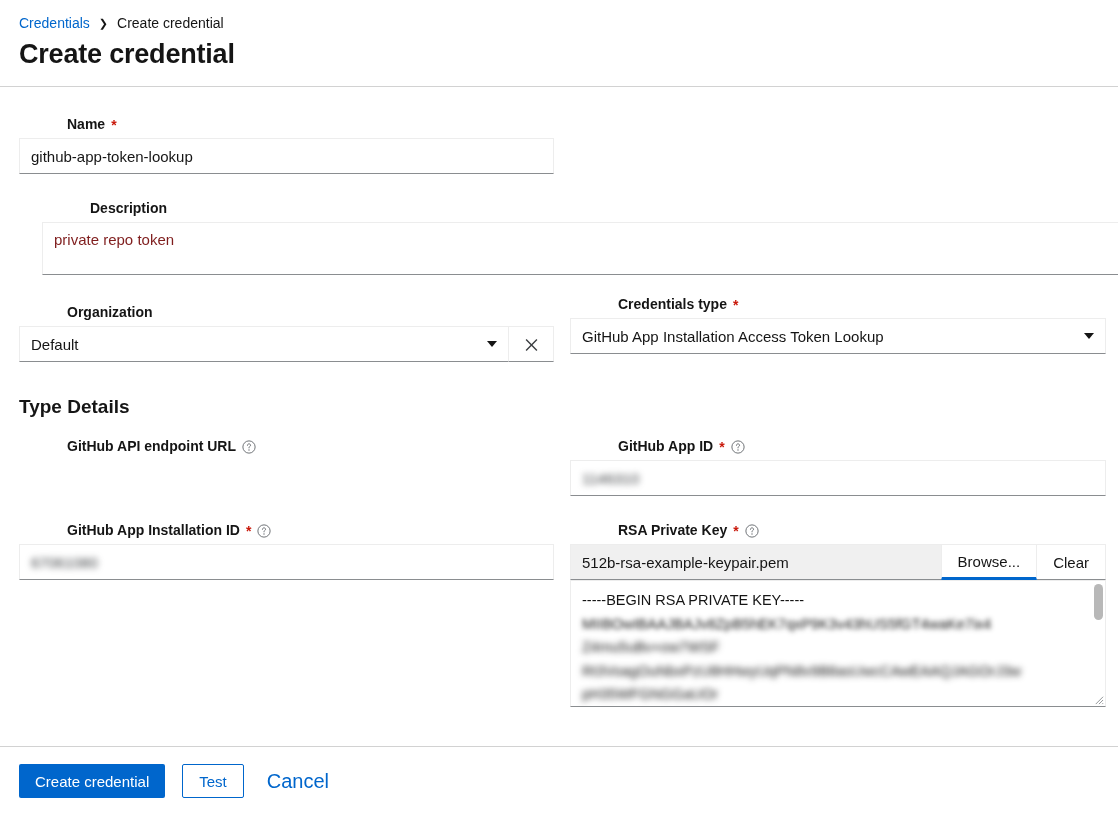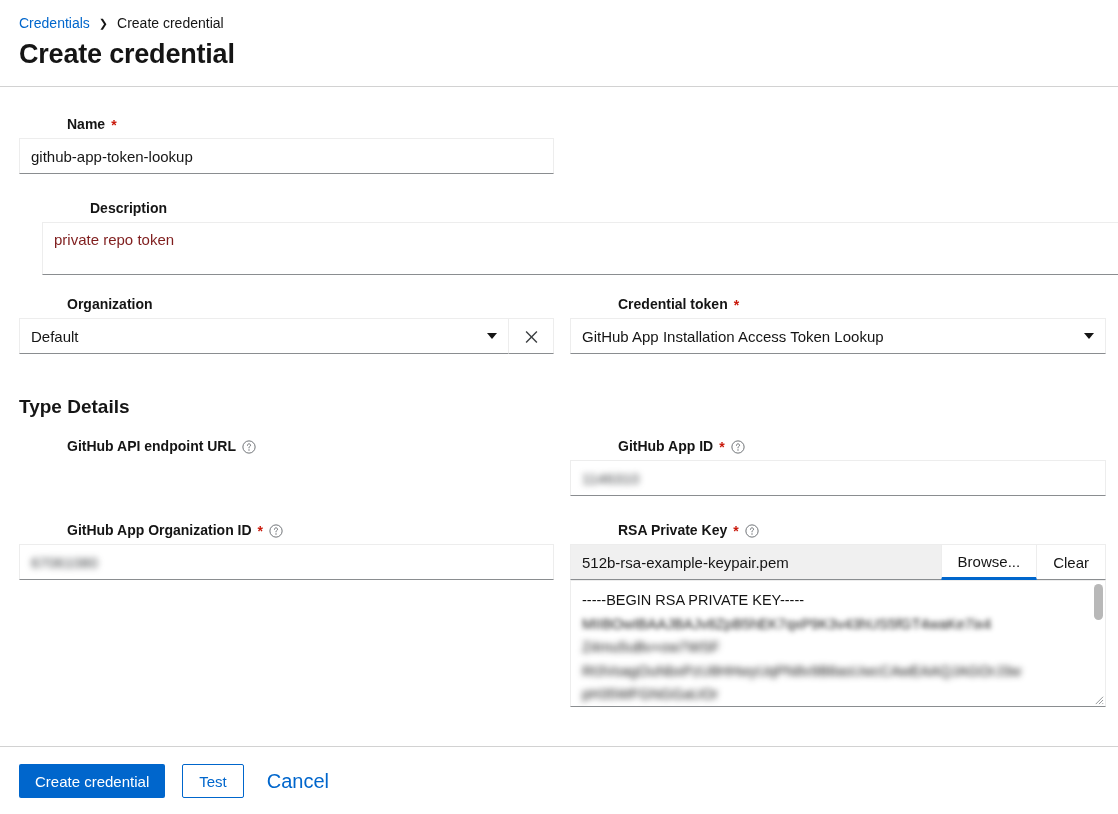--- a/index.html
+++ b/index.html
@@ -227,40 +227,40 @@
       <input class="txt-input" type="text" value="github-app-token-lookup" style="">
     </div>
 
     <div class="col-left" style="top: 115px; width: 1087px; margin-left: 23px;">
       <div class="field-label">
         <span>Description</span>
       </div>
       <textarea class="textarea-desc" style="">private repo token</textarea>
     </div>
 
-    <div class="col-left" style="top: 211px;">
+    <div class="col-left" style="top: 219px;">
       <div class="field-label">
         <span>Organization</span>
       </div>
       <div class="select-wrap">
         <div class="select-box">
           <span>Default</span>
           <span class="caret"></span>
         </div>
         <div class="clear-btn">
           <svg width="13" height="13" viewBox="0 0 13 13">
             <path d="M1.6 1.1 L6.5 6 L11.4 1.1 L12.4 2.1 L7.5 7 L12.4 11.9 L11.4 12.9 L6.5 8 L1.6 12.9 L0.6 11.9 L5.5 7 L0.6 2.1 Z" fill="#3c3f42"></path>
           </svg>
         </div>
       </div>
     </div>
 
     <div class="col-right" style="top: 211px;">
       <div class="field-label">
-        <span>Credential token</span>
+        <span>Credentials type</span>
         <span class="req">*</span>
       </div>
       <div class="select-wrap">
         <div class="select-box">
           <span>GitHub App Installation Access Token Lookup</span>
           <span class="caret"></span>
         </div>
       </div>
     </div>
 
@@ -293,21 +293,21 @@
           </svg>
         </span>
       </div>
       <div class="txt-input" style="display:flex;align-items:center;">
         <span class="blurred">1146310</span>
       </div>
     </div>
 
     <div class="col-left" style="top: 437px;">
       <div class="field-label">
-        <span>GitHub App Organization ID</span>
+        <span>GitHub App Installation ID</span>
         <span class="req">*</span>
         <span class="help-icon">
           <svg width="14" height="14" viewBox="0 0 16 16">
             <circle cx="8" cy="8" r="7" fill="none" stroke="#6a6e73" stroke-width="1.1"></circle>
             <path d="M6.2 6.1c0-1 .8-1.7 1.8-1.7s1.8.7 1.8 1.6c0 .8-.5 1.2-1.1 1.6-.5.3-.7.6-.7 1.1v.3" fill="none" stroke="#6a6e73" stroke-width="1.1" stroke-linecap="round"></path>
             <circle cx="8" cy="11.4" r="0.78" fill="#6a6e73"></circle>
           </svg>
         </span>
       </div>
       <div class="txt-input" style="display:flex;align-items:center;">

